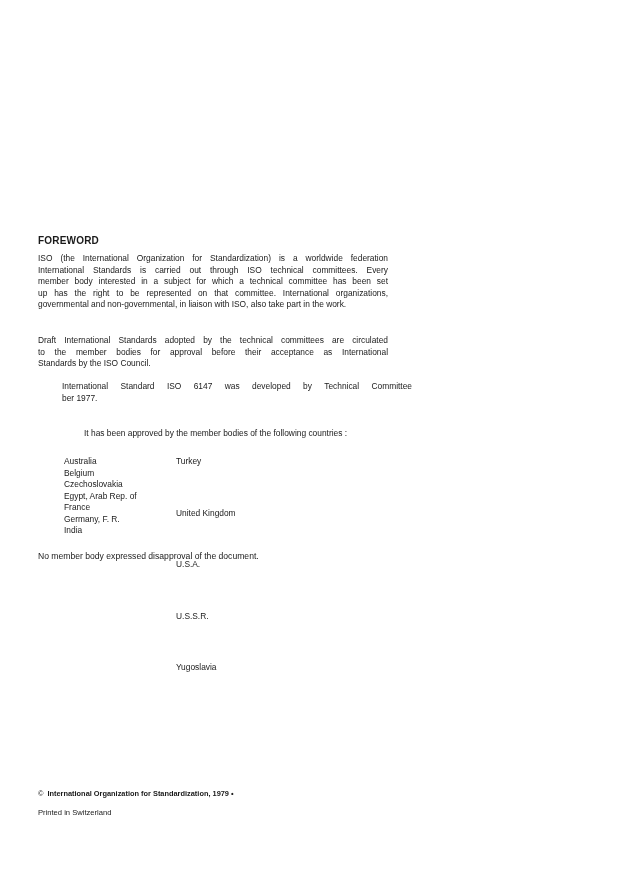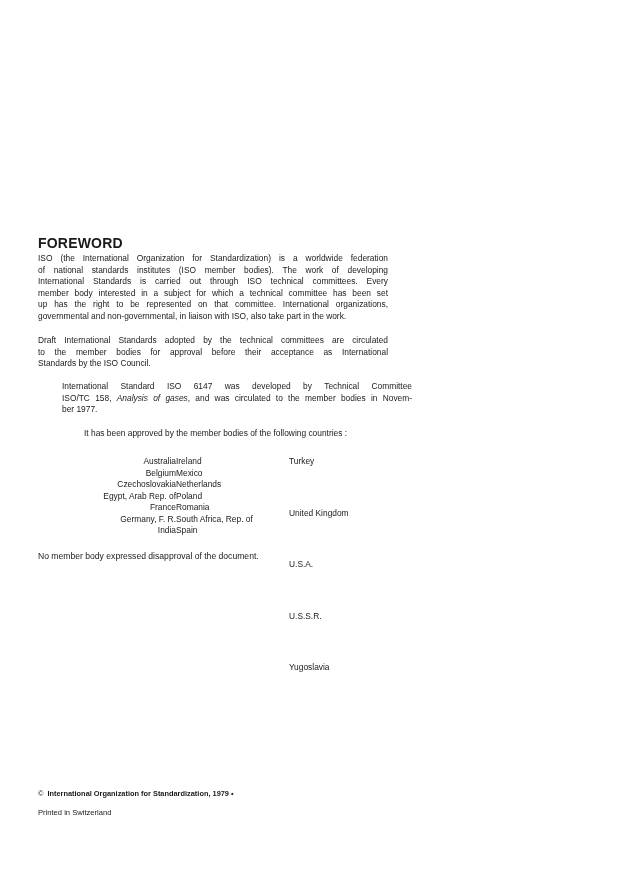--- a/index.html
+++ b/index.html
@@ -1,84 +1,73 @@
 <!DOCTYPE html>
 <html><head>
   <meta charset="utf-8">
   <style>
     html, body { margin: 0; padding: 0; background: #ffffff; }
     body { width: 619px; height: 876px; position: relative; overflow: hidden;
            font-family: "Liberation Sans", "DejaVu Sans", sans-serif; color: #1a1a1a; }
     .page { position: absolute; left: 38px; top: 0; width: 350px; }
-    .heading { position: absolute; top: 235px; left: 0; font-weight: bold; font-size: 14px; letter-spacing: 0.2px; }
+    .heading { position: absolute; top: 235px; left: 0; font-weight: bold; font-size: 10px; letter-spacing: 0.2px; }
     .para { position: absolute; left: 0; width: 350px; font-size: 8.4px; line-height: 11.6px; text-align: justify; }
     .para .line { display: block; text-align: justify; text-align-last: justify; white-space: nowrap; }
     .para .line.last { text-align-last: left; }
     #p1 { top: 253px; }
     #p2 { top: 335px; }
     #p3 { top: 381px; margin-left: 24px; }
     #p4 { top: 428px; padding-left: 46px; }
     .countries { position: absolute; top: 456px; left: 26px; width: 330px; display: flex; font-size: 8.4px; line-height: 11.5px; }
     .col { display: flex; flex-direction: column; }
-    .col1 { width: 112px; text-align: right; }
+    .col1 { width: 112px; }
     .col2 { width: 113px; }
     .col3 { width: 105px; gap: 40px; }
     #p5 { position: absolute; top: 551px; left: 0; font-size: 8.6px; text-align: center; }
     .copyright { position: absolute; top: 789px; left: 0; font-size: 7.4px; font-weight: bold; white-space: nowrap; }
     .copyright .sym { font-weight: normal; margin-right: 4px; }
     .printed { position: absolute; top: 808px; left: 0; font-size: 7.6px; white-space: nowrap; }
     em { font-style: italic; }
   </style>
 </head>
 <body>
 
 <div class="page">
   <div class="heading">FOREWORD</div>
 
   <div class="para" id="p1">
     <span class="line">ISO (the International Organization for Standardization) is a worldwide federation</span>
-    <span class="line">of national standards institutes (ISO member bodies). The work of developing</span>
     <span class="line">International Standards is carried out through ISO technical committees. Every</span>
     <span class="line">member body interested in a subject for which a technical committee has been set</span>
     <span class="line">up has the right to be represented on that committee. International organizations,</span>
     <span class="line last">governmental and non-governmental, in liaison with ISO, also take part in the work.</span>
   </div>
 
   <div class="para" id="p2">
     <span class="line">Draft International Standards adopted by the technical committees are circulated</span>
     <span class="line">to the member bodies for approval before their acceptance as International</span>
     <span class="line last">Standards by the ISO Council.</span>
   </div>
 
   <div class="para" id="p3">
     <span class="line">International Standard ISO 6147 was developed by Technical Committee</span>
-    <span class="line"><span>ISO/TC 158, </span><em>Analysis of gases</em><span>, and was circulated to the member bodies in Novem-</span></span>
     <span class="line last">ber 1977.</span>
   </div>
 
   <div class="para" id="p4">It has been approved by the member bodies of the following countries :</div>
 
   <div class="countries">
     <div class="col col1">
       <span>Australia</span>
       <span>Belgium</span>
       <span>Czechoslovakia</span>
       <span>Egypt, Arab Rep. of</span>
       <span>France</span>
       <span>Germany, F. R.</span>
       <span>India</span>
-    </div>
-    <div class="col col2">
-      <span>Ireland</span>
-      <span>Mexico</span>
-      <span>Netherlands</span>
-      <span>Poland</span>
-      <span>Romania</span>
-      <span>South Africa, Rep. of</span>
-      <span>Spain</span>
     </div>
     <div class="col col3">
       <span>Turkey</span>
       <span>United Kingdom</span>
       <span>U.S.A.</span>
       <span>U.S.S.R.</span>
       <span>Yugoslavia</span>
     </div>
   </div>
 

